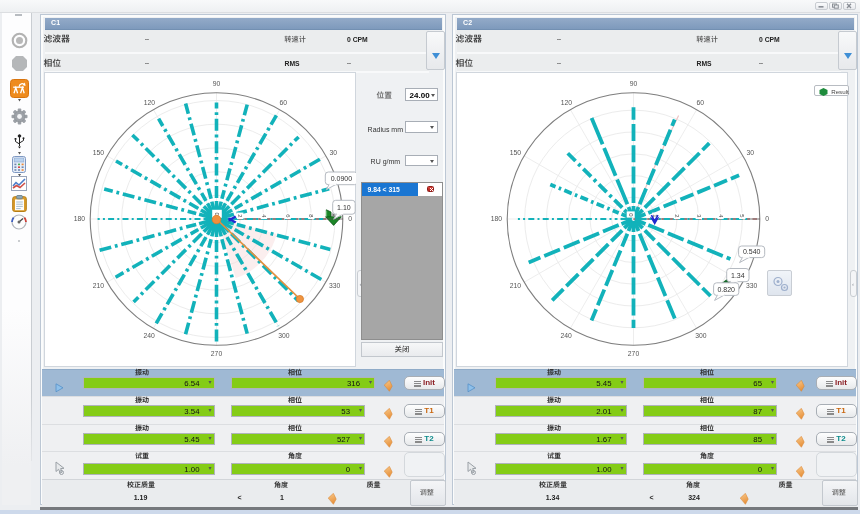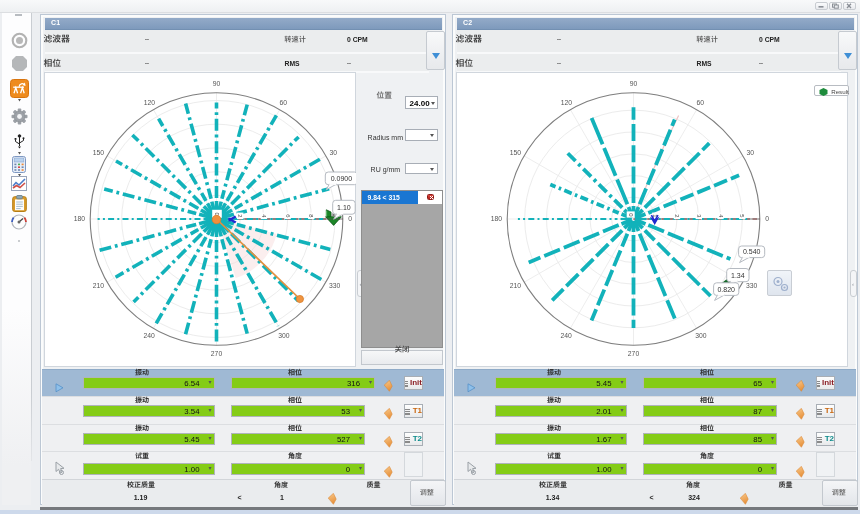--- a/index.html
+++ b/index.html
@@ -21,31 +21,31 @@
 .dropbtn {position:absolute;left:384.5px;top:15.5px;width:19.5px;height:39.5px;background:linear-gradient(#f8f9fa,#e7e9ec);border:1px solid #c5cad0;border-radius:2px}
 .bluedown {position:absolute;left:5px;top:21px;width:0;height:0;border-left:4.5px solid transparent;border-right:4.5px solid transparent;border-top:6.5px solid #3f8fd6}
 .ctl {position:absolute;left:1px;top:354px;right:1px;height:137.5px;background:#eff0f2}
 .row.hl {position:absolute;left:0;right:0;background:#9fb9d4;border-top:1px solid #8fabc8}
 .sep {position:absolute;left:0;right:0;height:1px;background:#dcdee1}
 .botrow {position:absolute;left:0;right:0;top:109.5px;bottom:0;background:#eaecee;border-top:1px solid #d2d5d9}
 .inp {position:absolute;width:131.5px;height:12.2px;background:#84cc16;border:1px solid #afb4bb}
 .inp span {position:absolute;right:14px;top:1px;font-size:7.8px;color:#111}
 .inp i {position:absolute;right:2px;top:0.5px;font-size:6px;color:#555;font-style:normal}
 .oarrow {position:absolute;width:9px;height:12px}
-.tbtn {position:absolute;left:362px;width:19px;height:13.5px;background:linear-gradient(#fefefe,#e7e9eb);border:1px solid #a8aeb5;border-radius:0;font-size:8px;font-weight:bold;display:flex;align-items:center;justify-content:center}
+.tbtn {position:absolute;left:362px;width:41px;height:13.5px;background:linear-gradient(#fefefe,#e7e9eb);border:1px solid #a8aeb5;border-radius:5px;font-size:8px;font-weight:bold;display:flex;align-items:center;justify-content:center}
 .tbtn.empty {background:#f0f2f4;border:1px solid #d4d8dc}
 .bars {width:6.5px;height:7px;margin-right:2.5px;padding-top:1.5px}
 .bars b {display:block;height:0.9px;background:#8a8a8a;margin-bottom:1px}
 .bval {position:absolute;font-size:7px;font-weight:bold;color:#222;text-align:center}
 .adjbtn {position:absolute;left:367.5px;top:110.5px;width:36.5px;height:26px;background:linear-gradient(#f4f5f7,#e3e6ea);border:1px solid #c3c8ce;border-radius:2px}
 .playtri {position:absolute;left:13px;top:9.5px}
 .cursor {position:absolute;left:12px;top:92px}
 .chartarea {position:absolute;background:#fff;border:1px solid #d0d6dd}
 .splitpill {position:absolute;top:269.5px;width:7px;height:27px;background:#f4f5f7;border:1px solid #c9cdd2;border-radius:3px;color:#8a8f96;font-size:6px;line-height:26px;text-align:center}
-.midcol {position:absolute;left:364px;top:80px;width:81.5px;height:295px}
+.midcol {position:absolute;left:364px;top:72px;width:81.5px;height:295px}
 .mlabel {position:absolute;font-size:7px;color:#333}
 .spin {position:absolute;left:40.6px;top:16.2px;width:33px;height:12.7px;background:#fff;border:1px solid #a8aeb6}
 .spin span {position:absolute;right:7px;top:1.8px;font-size:8px;font-weight:bold}
 .spin:after {content:"";position:absolute;right:2px;top:4.5px;border-left:2.2px solid transparent;border-right:2.2px solid transparent;border-top:3px solid #555}
 .combo {position:absolute;left:41.2px;width:33.1px;height:11.7px;background:#fff;border:1px solid #a8aeb6}
 .combo:after {content:"";position:absolute;right:3px;top:4px;border-left:2.2px solid transparent;border-right:2.2px solid transparent;border-top:3px solid #555}
 .lbox {position:absolute;left:-3.5px;top:109.5px;width:82.5px;height:158.5px;background:#a6a6a6;border:1px solid #8e8e8e}
 .lsel {position:absolute;left:0;top:0;right:0;height:13px;background:#fff}
 .lselb {position:absolute;left:0;top:0;width:56.5px;height:13px;background:#1a76d2}
 .lsel span {position:absolute;left:6px;top:3px;font-size:6.8px;font-weight:bold;color:#fff}

